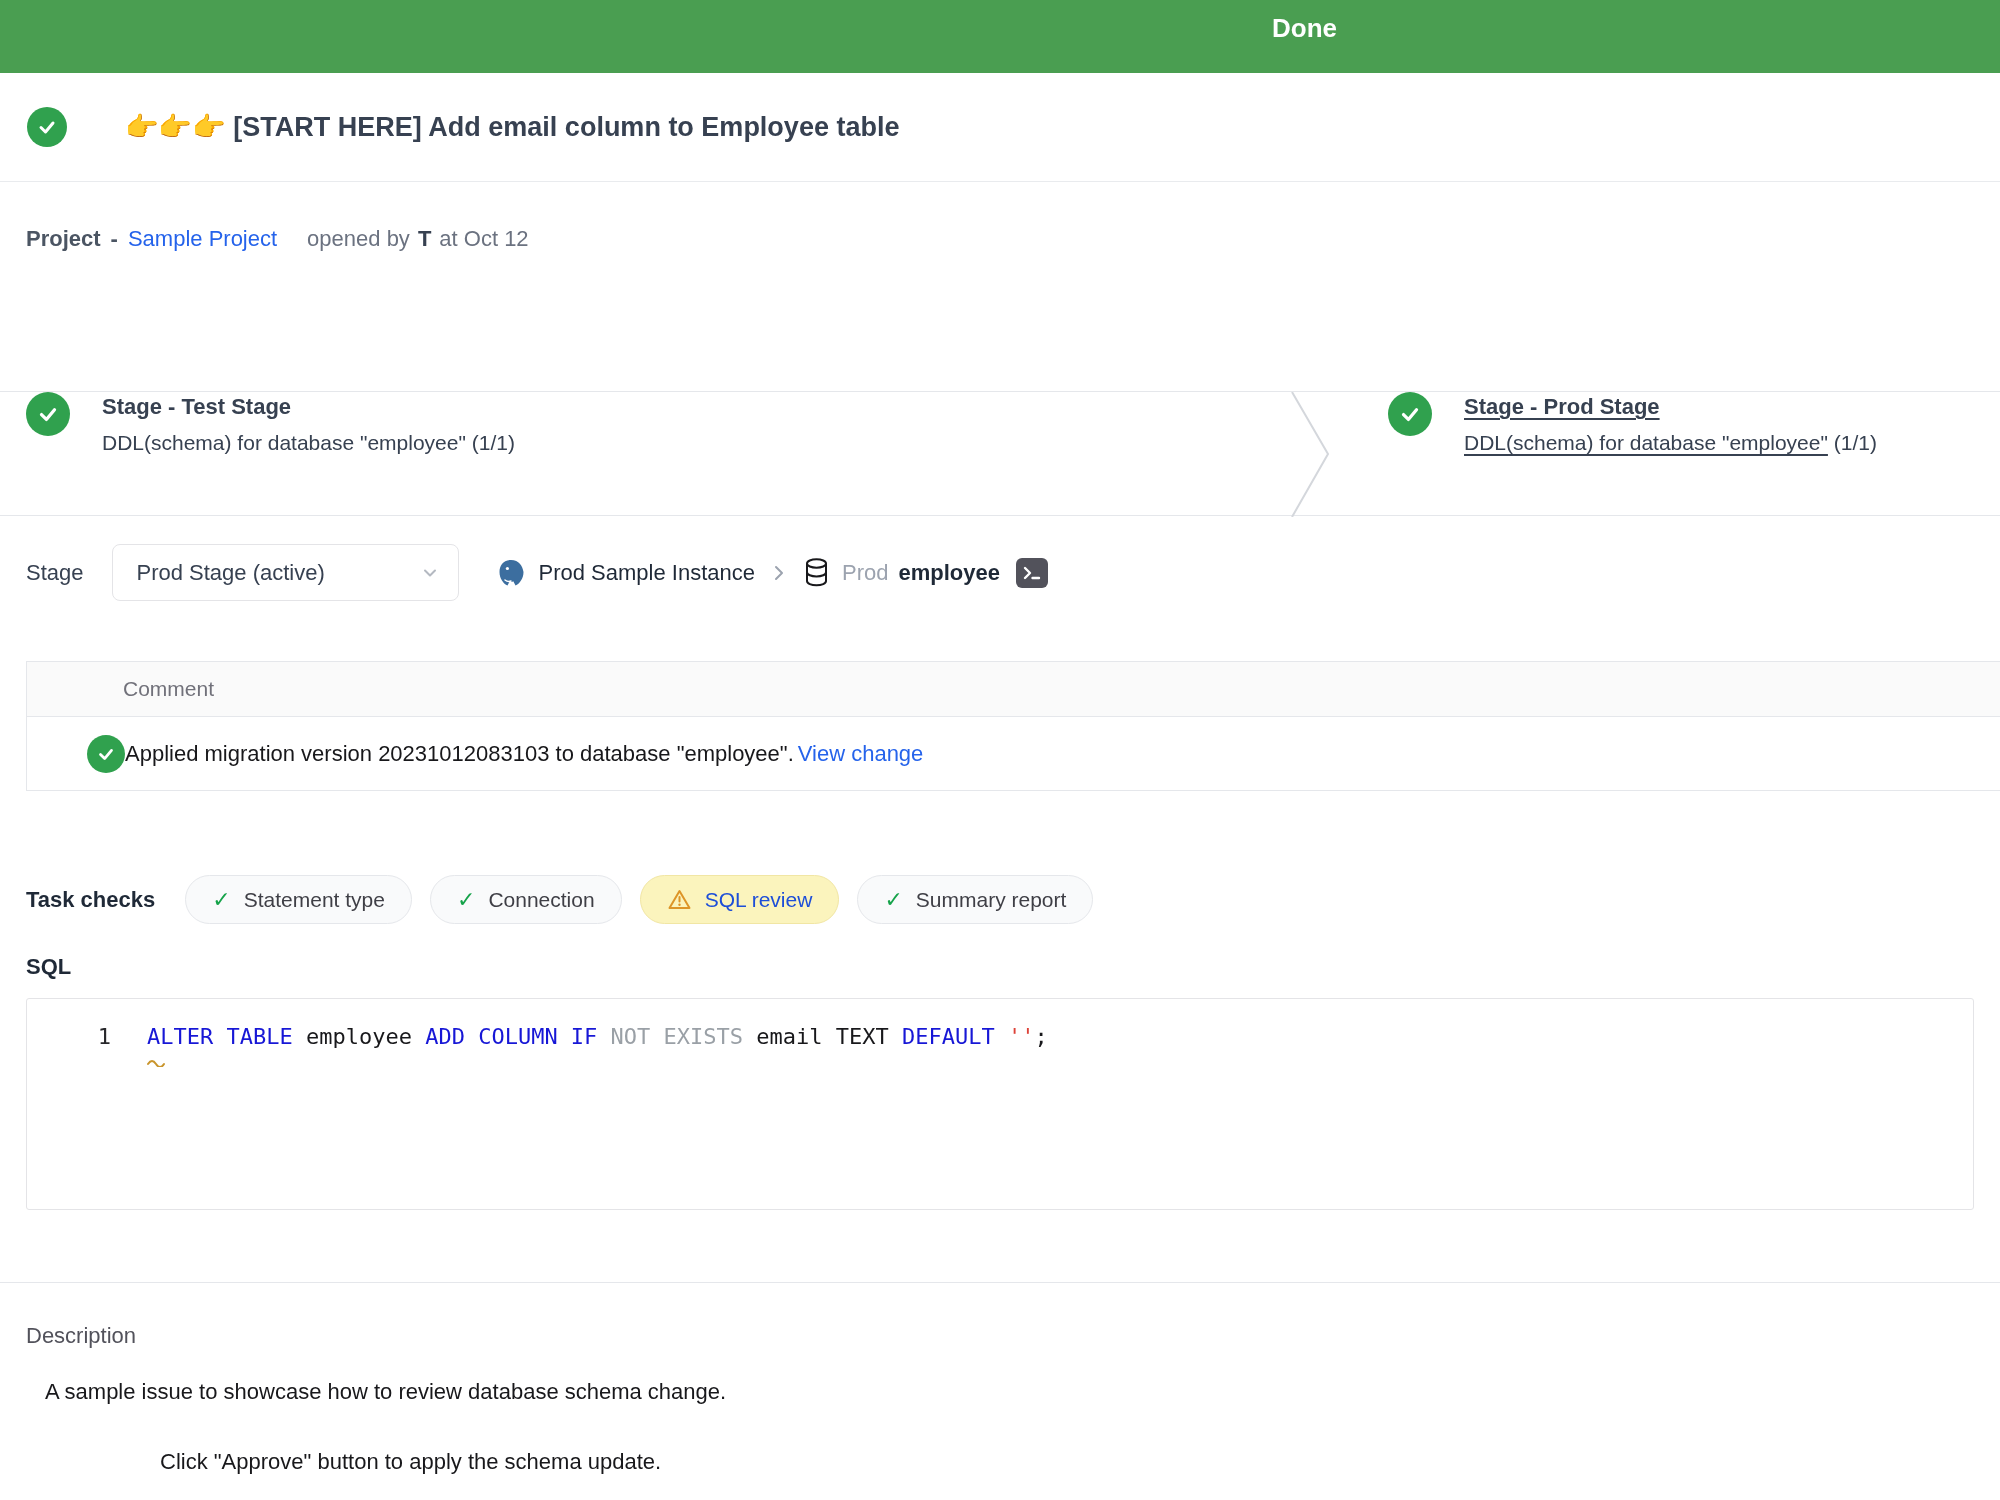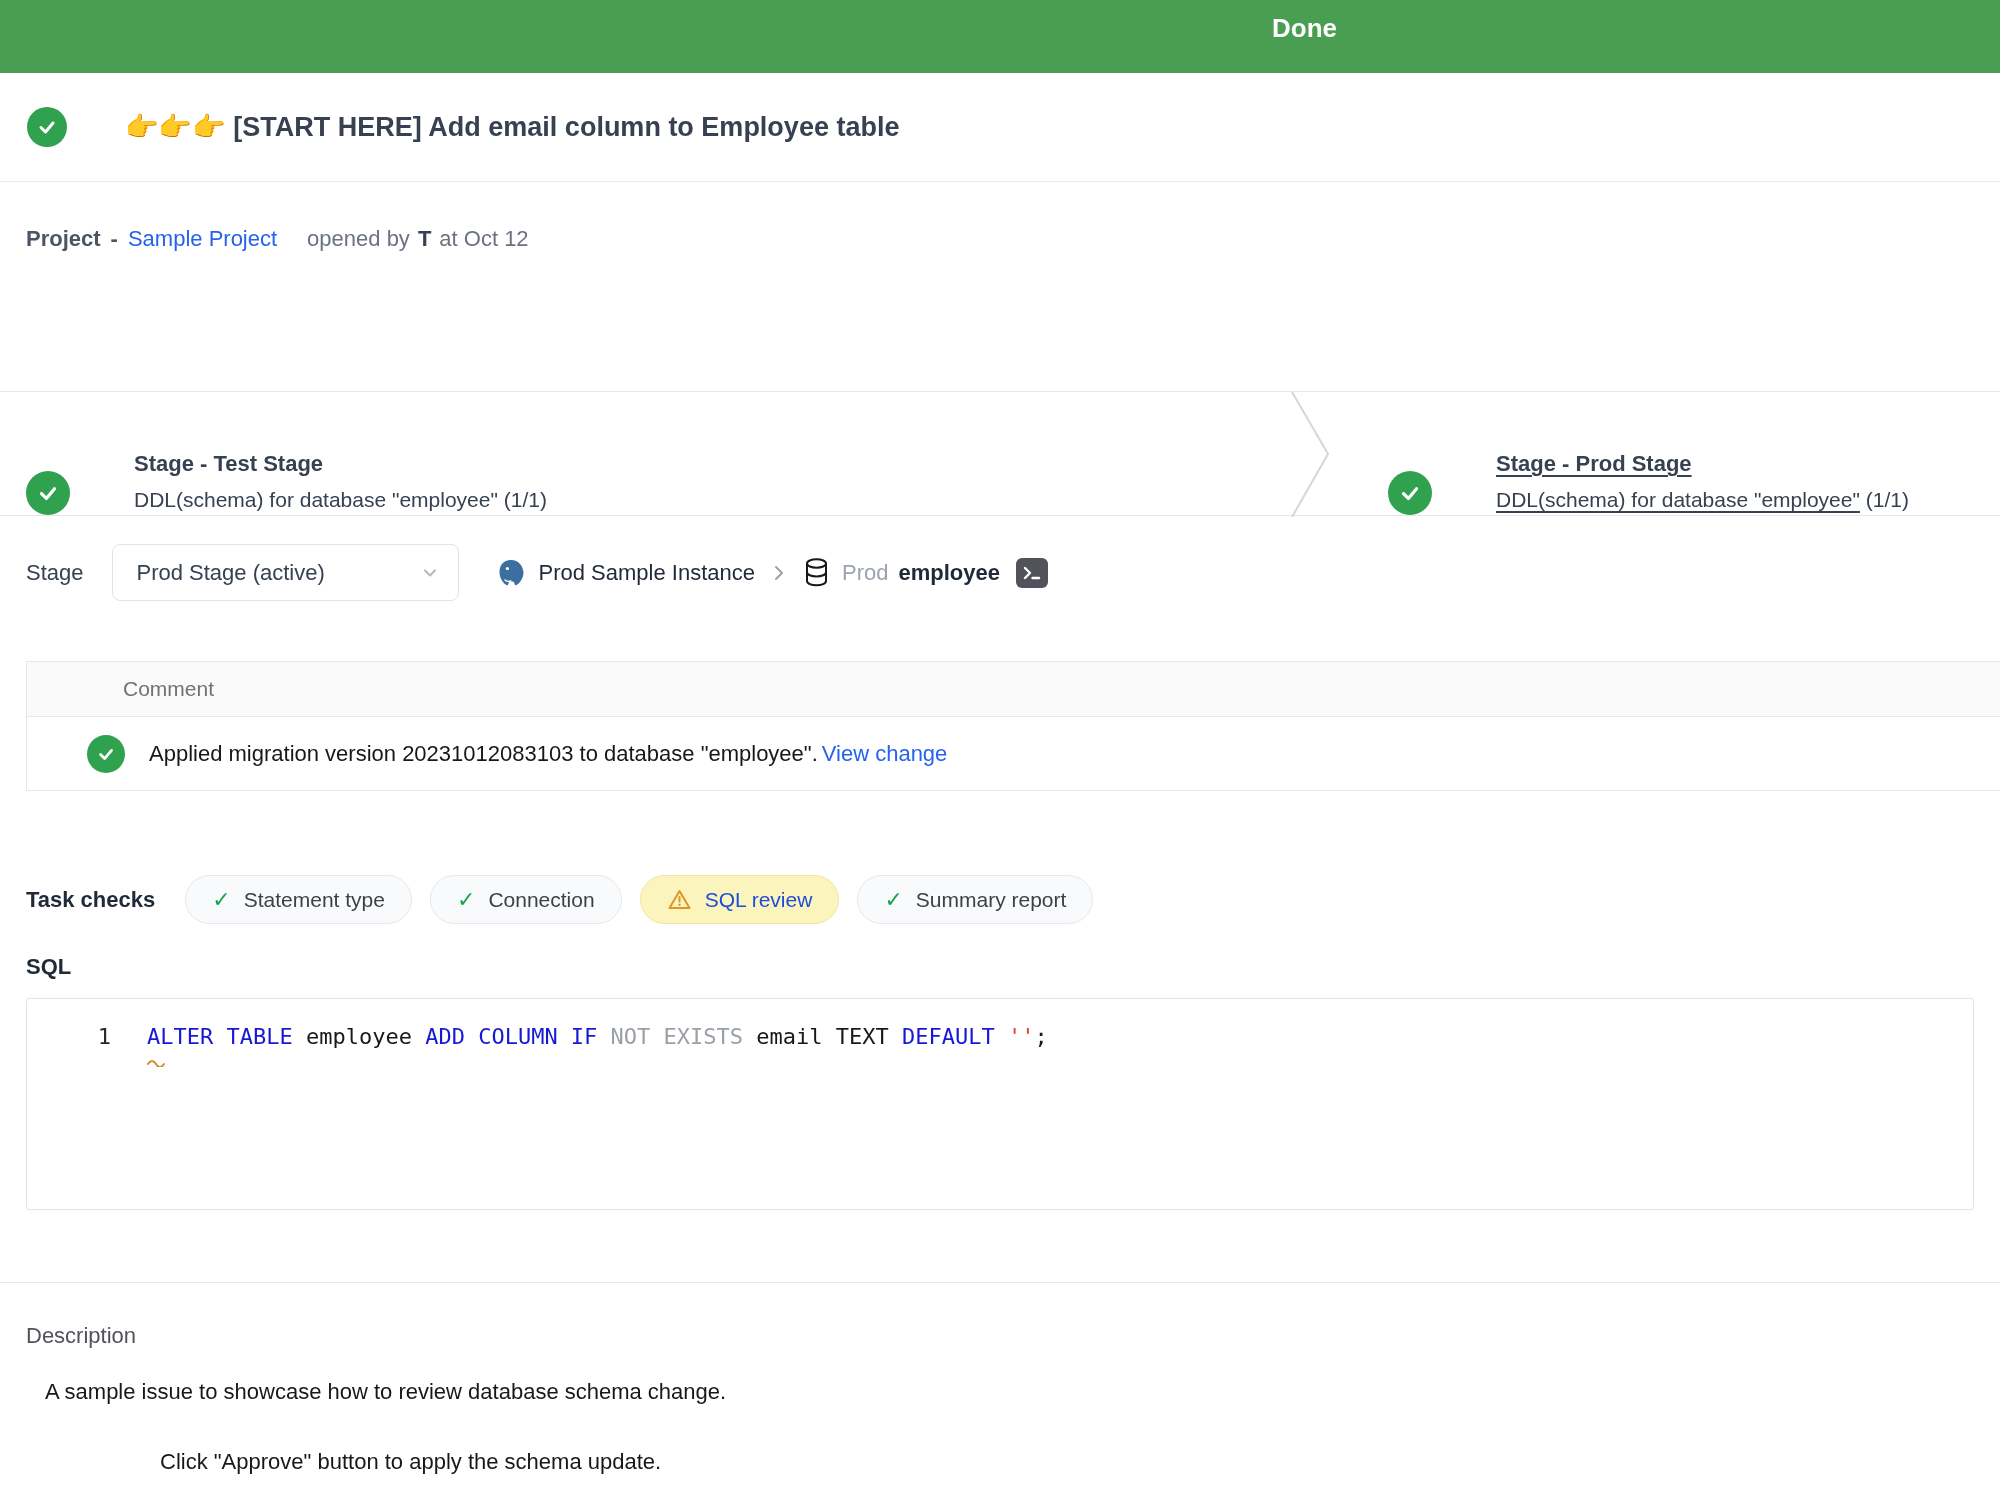--- a/index.html
+++ b/index.html
@@ -29,21 +29,21 @@
   .project-label { font-size:22px; font-weight:600; color:#4b5563; }
   .project-sep { font-size:22px; font-weight:600; color:#4b5563; margin:0 10px; }
   .project-name { font-size:22px; color:#2563eb; cursor:pointer; }
   .opened-by { font-size:22px; color:#6b7280; margin-left:30px; }
   .creator { font-size:22px; color:#374151; font-weight:600; margin-left:8px; }
   .opened-at { font-size:22px; color:#6b7280; margin-left:8px; }
 
   
   .stage-strip { position:relative; height:125px; border-top:1px solid #e5e7eb;
                  border-bottom:1px solid #e5e7eb; }
-  .stage-card { position:absolute; top:0; height:100%; display:flex; align-items:flex-end; cursor:pointer;gap:32px; }
+  .stage-card { position:absolute; top:0; height:100%; display:flex; align-items:flex-start; cursor:pointer; }
   .stage-card .check-circle { width:44px; height:44px; }
   .stage-test { left:26px; }
   .stage-prod { left:1388px; }
   .stage-text { margin-left:32px; }
   .stage-title { font-size:22px; font-weight:600; color:#374151; line-height:30px; }
   .stage-sub { font-size:21px; color:#374151; line-height:30px; margin-top:6px; }
   .u { text-decoration:underline; text-underline-offset:4px; }
   .stage-chevron { position:absolute; left:1288px; top:0; height:125px; }
 
   
@@ -61,21 +61,21 @@
   .term-btn { margin-left:16px; width:32px; height:30px; background:#52525b; border-radius:6px;
               display:flex; align-items:center; justify-content:center; cursor:pointer; }
 
   
   .comment-table { margin-left:26px; border:1px solid #e5e7eb; border-right:none; }
   .comment-head { height:55px; background:#fafafa; display:flex; align-items:center;
                   padding-left:96px; border-bottom:1px solid #e5e7eb; }
   .comment-head-label { font-size:21px; color:#71717a; }
   .comment-row { height:73px; display:flex; align-items:center; padding-left:60px; background:#fff; }
   .comment-row .check-circle { width:38px; height:38px; }
-  .comment-text { font-size:22px; color:#18181b; margin-left:24px; }
+  .comment-text { font-size:22px; color:#18181b; }
   .view-change { font-size:22px; color:#2563eb; margin-left:4px; cursor:pointer; }
 
   
   .task-checks { margin:84px 0 0 26px; display:flex; align-items:center; }
   .task-checks-label { font-size:22px; font-weight:700; color:#1f2937; margin-right:30px; }
   .pill { display:inline-flex; align-items:center; height:49px; padding:0 26px;
           border-radius:25px; border:1px solid #e5e7eb; background:#f9fafb;
           margin-right:18px; cursor:pointer; }
   .pill-label { font-size:21px; color:#3f3f46; margin-left:13px; }
   .pill-check { color:#16a34a; font-size:22px; }

